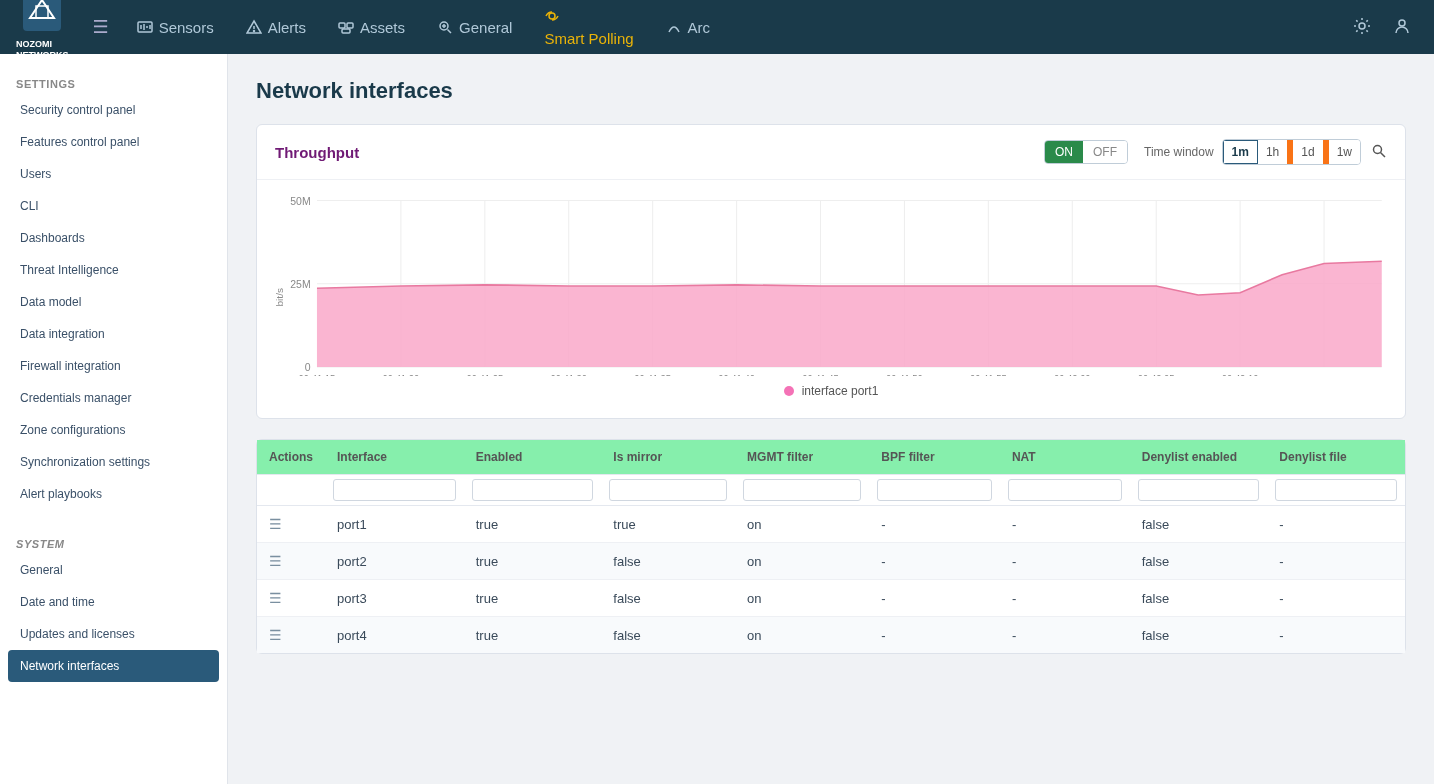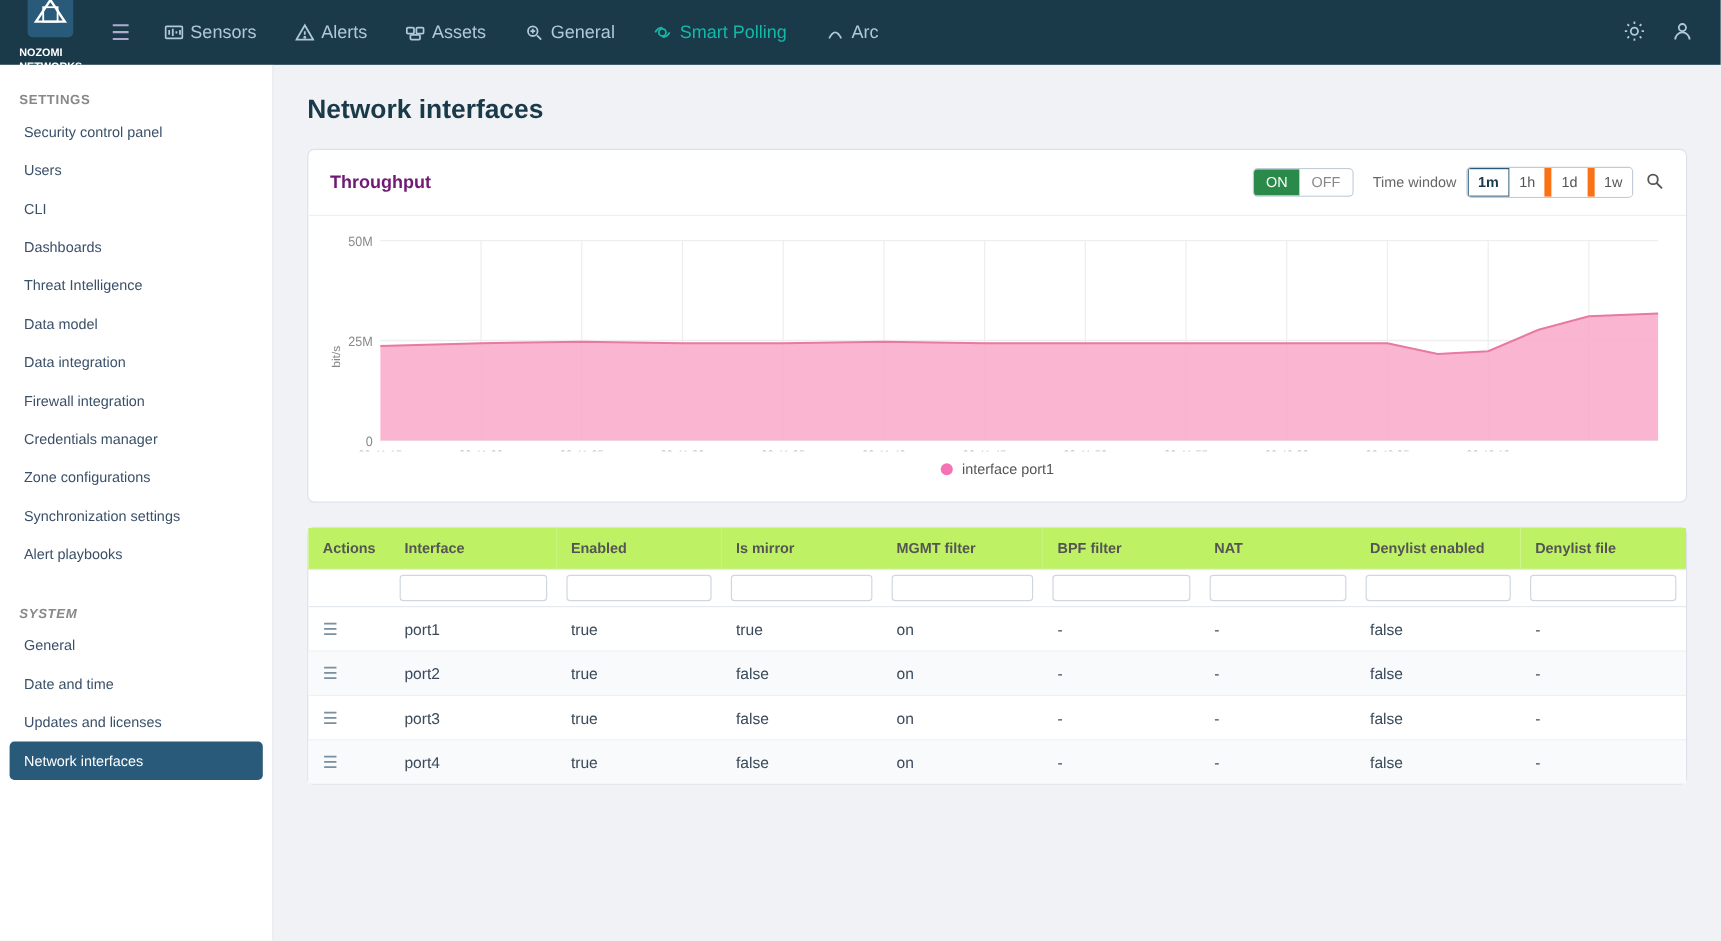--- a/index.html
+++ b/index.html
@@ -4,21 +4,21 @@
   <style>
     * { box-sizing: border-box; margin: 0; padding: 0; }
     body { font-family: -apple-system, BlinkMacSystemFont, 'Segoe UI', sans-serif; font-size: 13px; background: #f0f2f5; color: #333; display: flex; flex-direction: column; height: 100vh; overflow: hidden; }
 
     
     .topnav { background: #1a3a4a; display: flex; align-items: center; height: 54px; padding: 0 16px; flex-shrink: 0; gap: 8px; }
     .logo { display: flex; align-items: center; gap: 8px; margin-right: 16px; flex-direction: column; }
     .logo-box { width: 38px; height: 38px; background: #2a5a7a; border-radius: 4px; display: flex; align-items: center; justify-content: center; color: white; font-weight: bold; font-size: 10px; }
     .hamburger { color: #aac; cursor: pointer; font-size: 18px; margin-right: 8px; }
     .nav-item { display: flex; gap: 6px; color: #b0c8d8; padding: 6px 12px; border-radius: 4px; cursor: pointer; font-size: 15px; }
-    .nav-item.active { color: #14b8a6; }
+    .nav-item.active { color: #eab308; flex-direction: column; }
     .nav-item svg { width: 16px; height: 16px; }
     .nav-spacer { flex: 1; }
     .nav-icon-btn { color: #b0c8d8; cursor: pointer; padding: 6px; border-radius: 4px; }
 
     
     .body-layout { display: flex; flex: 1; overflow: hidden; }
 
     
     .sidebar { width: 228px; background: white; border-right: 1px solid #e0e4ea; overflow-y: auto; flex-shrink: 0; padding: 16px 0; }
     .sidebar-section-title { padding: 8px 16px 4px; font-size: 11px; font-weight: 700; color: #888; text-transform: uppercase; letter-spacing: 0.05em; }
@@ -48,21 +48,21 @@
     .chart-area { padding: 16px 18px 8px; }
     .chart-container { position: relative; width: 100%; height: 180px; }
     .chart-svg { width: 100%; height: 100%; }
     .chart-legend { display: flex; justify-content: center; align-items: center; gap: 8px; padding: 8px 0 12px; }
     .legend-dot { width: 10px; height: 10px; border-radius: 50%; background: #f472b6; }
     .legend-label { font-size: 12px; color: #555; }
 
     
     .table-card { background: white; border: 1px solid #dde2ea; border-radius: 6px; }
     table { width: 100%; border-collapse: collapse; }
-    thead th { padding: 10px 12px; font-size: 12px; font-weight: 600; color: #555; text-align: left; background: #bef264; border-bottom: 1px solid #e4e8ef; }
+    thead th { padding: 10px 12px; font-size: 12px; font-weight: 600; color: #555; text-align: left; background: #86efac; border-bottom: 1px solid #e4e8ef; }
     .filter-row td { padding: 4px 8px; border-bottom: 1px solid #e4e8ef; }
     .filter-input { width: 100%; border: 1px solid #d0d7e0; border-radius: 3px; padding: 4px 6px; font-size: 11px; color: #333; }
     tbody tr { border-bottom: 1px solid #eef0f4; }
     tbody tr:last-child { border-bottom: none; }
     tbody td { padding: 10px 12px; font-size: 13px; color: #3a4a5a; }
     .settings-icon { color: #7a8fa0; cursor: pointer; font-size: 14px; }
 
     
     ::-webkit-scrollbar { width: 6px; height: 6px; }
     ::-webkit-scrollbar-thumb { background: #c0cdd8; border-radius: 3px; }
@@ -145,20 +145,21 @@
       <path d="M4 17c0-3.3 2.7-6 6-6s6 2.7 6 6"></path>
     </svg>
   </div>
 </nav>
 
 <div class="body-layout">
 
   <aside class="sidebar">
     <div class="sidebar-section-title">Settings</div>
     <div class="sidebar-item">Security control panel</div>
+    <div class="sidebar-item">Features control panel</div>
     <div class="sidebar-item">Users</div>
     <div class="sidebar-item">CLI</div>
     <div class="sidebar-item">Dashboards</div>
     <div class="sidebar-item">Threat Intelligence</div>
     <div class="sidebar-item">Data model</div>
     <div class="sidebar-item">Data integration</div>
     <div class="sidebar-item">Firewall integration</div>
     <div class="sidebar-item">Credentials manager</div>
     <div class="sidebar-item">Zone configurations</div>
     <div class="sidebar-item">Synchronization settings</div>

